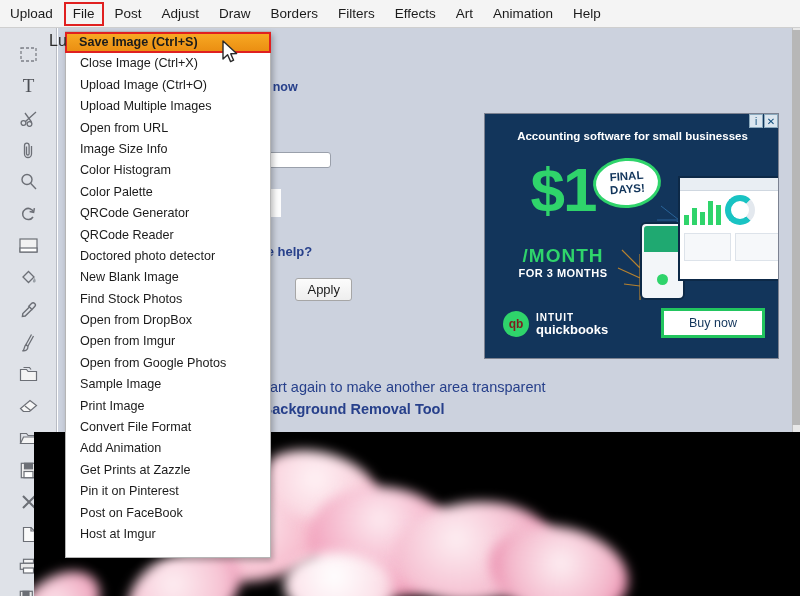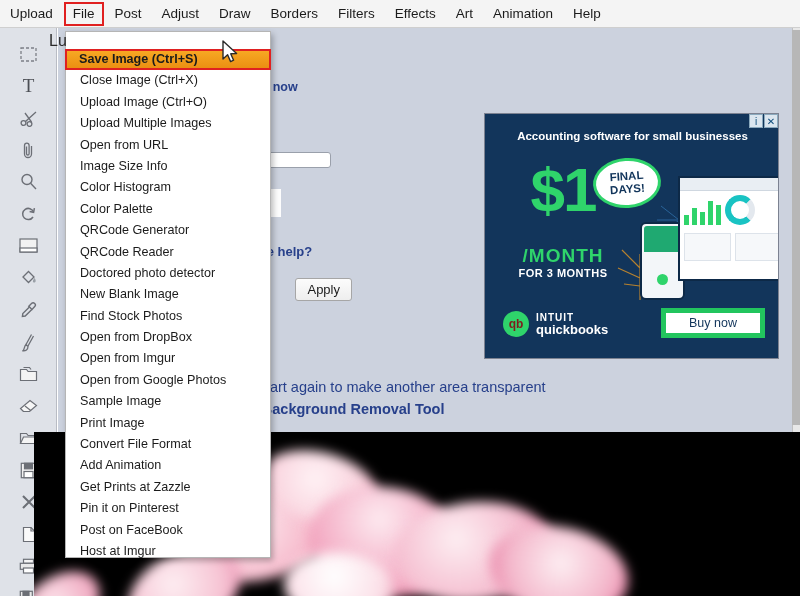--- a/index.html
+++ b/index.html
@@ -170,21 +170,21 @@
     display:flex; align-items:center; justify-content:center;
   }
   #ad-brand .names { color: #ffffff; font-weight: bold; line-height: 12px; }
   #ad-brand .names .n1 { font-size: 10px; letter-spacing: 1px; }
   #ad-brand .names .n2 { font-size: 13px; }
   #ad-buy {
     position: absolute; left: 176px; top: 194px;
     width: 104px; height: 30px; background: #ffffff;
     display: flex; align-items: center; justify-content: center;
     color: #12355b; font-size: 12.5px;
-    border: 5px solid #22c55e;
+    border: 3px solid #22c55e;
   }
 
   
   #bottom-text {
     position: absolute; left: 62px; top: 348px;
     font-size: 14.5px; line-height: 22px; color: #2b2b2b;
     white-space: nowrap;
   }
   #bottom-text a { color: #27408b; text-decoration: none; }
   #bottom-text .b { font-weight: bold; }
@@ -209,21 +209,21 @@
   }
 
   
   #dropdown {
     position: absolute; left: 65px; top: 31px;
     width: 206px; height: 527px;
     background: #ffffff;
     border: 1px solid #b5b5b5;
     box-shadow: 2px 3px 6px rgba(0,0,0,.28);
     z-index: 40;
-    padding-top: 17px;
+    padding-top: 0;
   }
   .menuitem {
     font-size: 12.6px; color: #1b1b1b;
     padding: 3px 0 3px 14px;
     height: 21.4px;
     line-height: 15px;
     white-space: nowrap;
   }
   .menuitem.selected {
     background: linear-gradient(#f7a823,#eb8f12);

